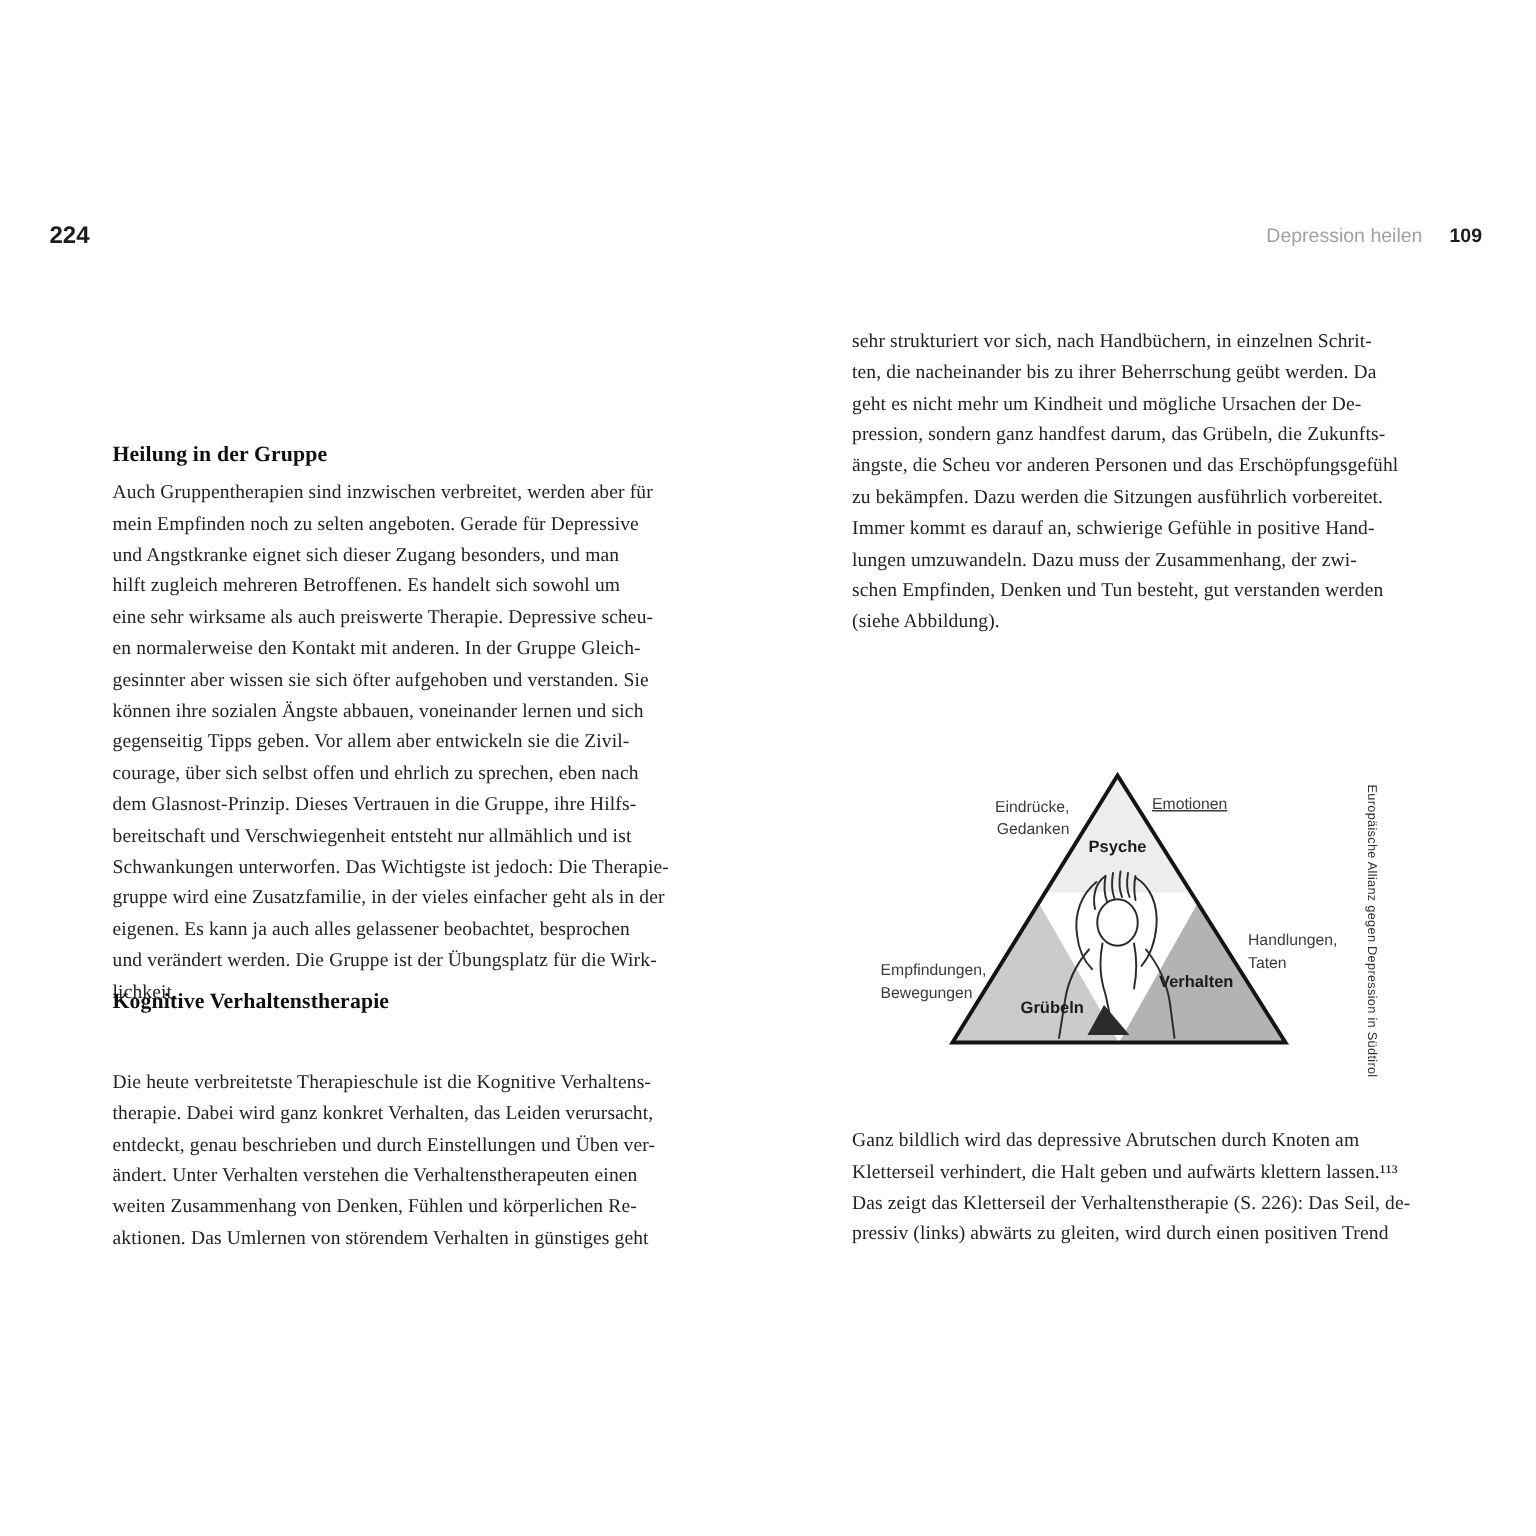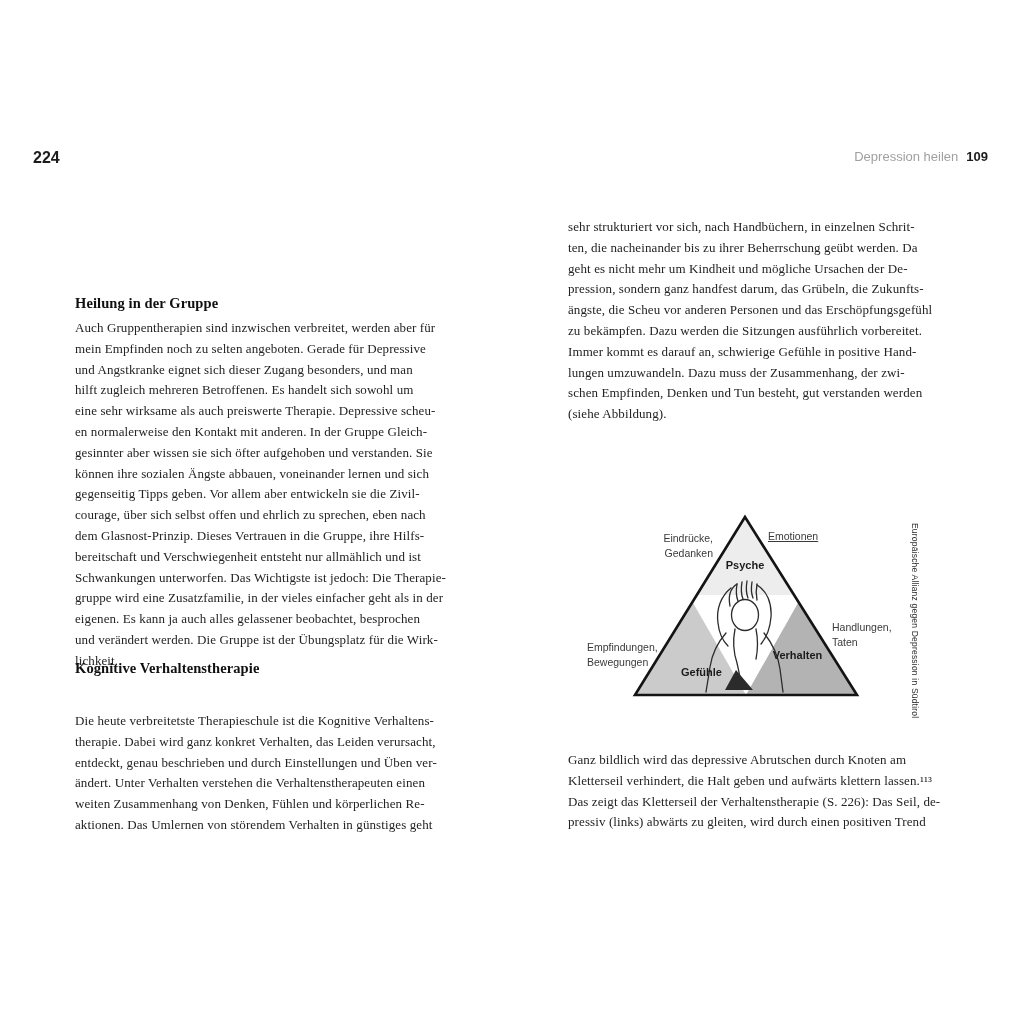--- a/index.html
+++ b/index.html
@@ -2,21 +2,21 @@
 <html><head>
 <meta charset="utf-8">
 <style>
   html,body { margin:0; padding:0; background:#fff; }
   .page {
     position:relative; width:1024px; height:1024px; background:#ffffff;
     font-family:"Liberation Serif", serif; color:#222; overflow:hidden;
   }
   .hdr-num { position:absolute; top:149px; font-family:"Liberation Sans", sans-serif;
     font-size:16px; font-weight:bold; color:#1c1c1c; }
-  .hdr-right { position:absolute; top:149px; right:36px; display:flex; gap:8px;
+  .hdr-right { position:absolute; top:149px; right:36px; display:flex; gap:18px;
     font-family:"Liberation Sans", sans-serif; font-size:13px; align-items:baseline; }
   .running-title { color:#a0a0a0; font-weight:normal; }
   .running-num { font-weight:bold; color:#1c1c1c; }
 
   .body-text {
     position:absolute; font-size:13px; line-height:20.8px; letter-spacing:0.1px;
     white-space:pre; color:#232323;
   }
   .heading {
     position:absolute; font-size:14.5px; font-weight:bold; color:#101010;
@@ -122,21 +122,21 @@
         <path d="M175,124 C173,134 173,146 177,158 C179,167 181,175 181,183"></path>
         <path d="M196,124 C198,134 198,144 196,154"></path>
 
         <path d="M176,165 L193,185 L165,185 Z" fill="#2b2b2b" stroke="none"></path>
       </g>
 
       <polygon points="185,12 75,190 297,190" fill="none" stroke-width="2.6" stroke="#141414"></polygon>
     </svg>
 
     <div class="fig-label bold" style="left:145px; top:53px; width:80px;">Psyche</div>
-    <div class="fig-label bold" style="left:99px; top:160px; width:85px;">Gefühle</div>
+    <div class="fig-label bold" style="left:99px; top:160px; width:85px;">Grübeln</div>
     <div class="fig-label bold" style="left:197px; top:143px; width:81px;">Verhalten</div>
 
     <div class="fig-label" style="left:20px; top:26px; width:133px; text-align:right;">Eindrücke,
 Gedanken</div>
     <div class="fig-label" style="left:208px; top:24px;text-decoration:underline;">Emotionen</div>
     <div class="fig-label" style="left:27px; top:135px;">Empfindungen,
 Bewegungen</div>
     <div class="fig-label" style="left:272px; top:115px;">Handlungen,
 Taten</div>
 

